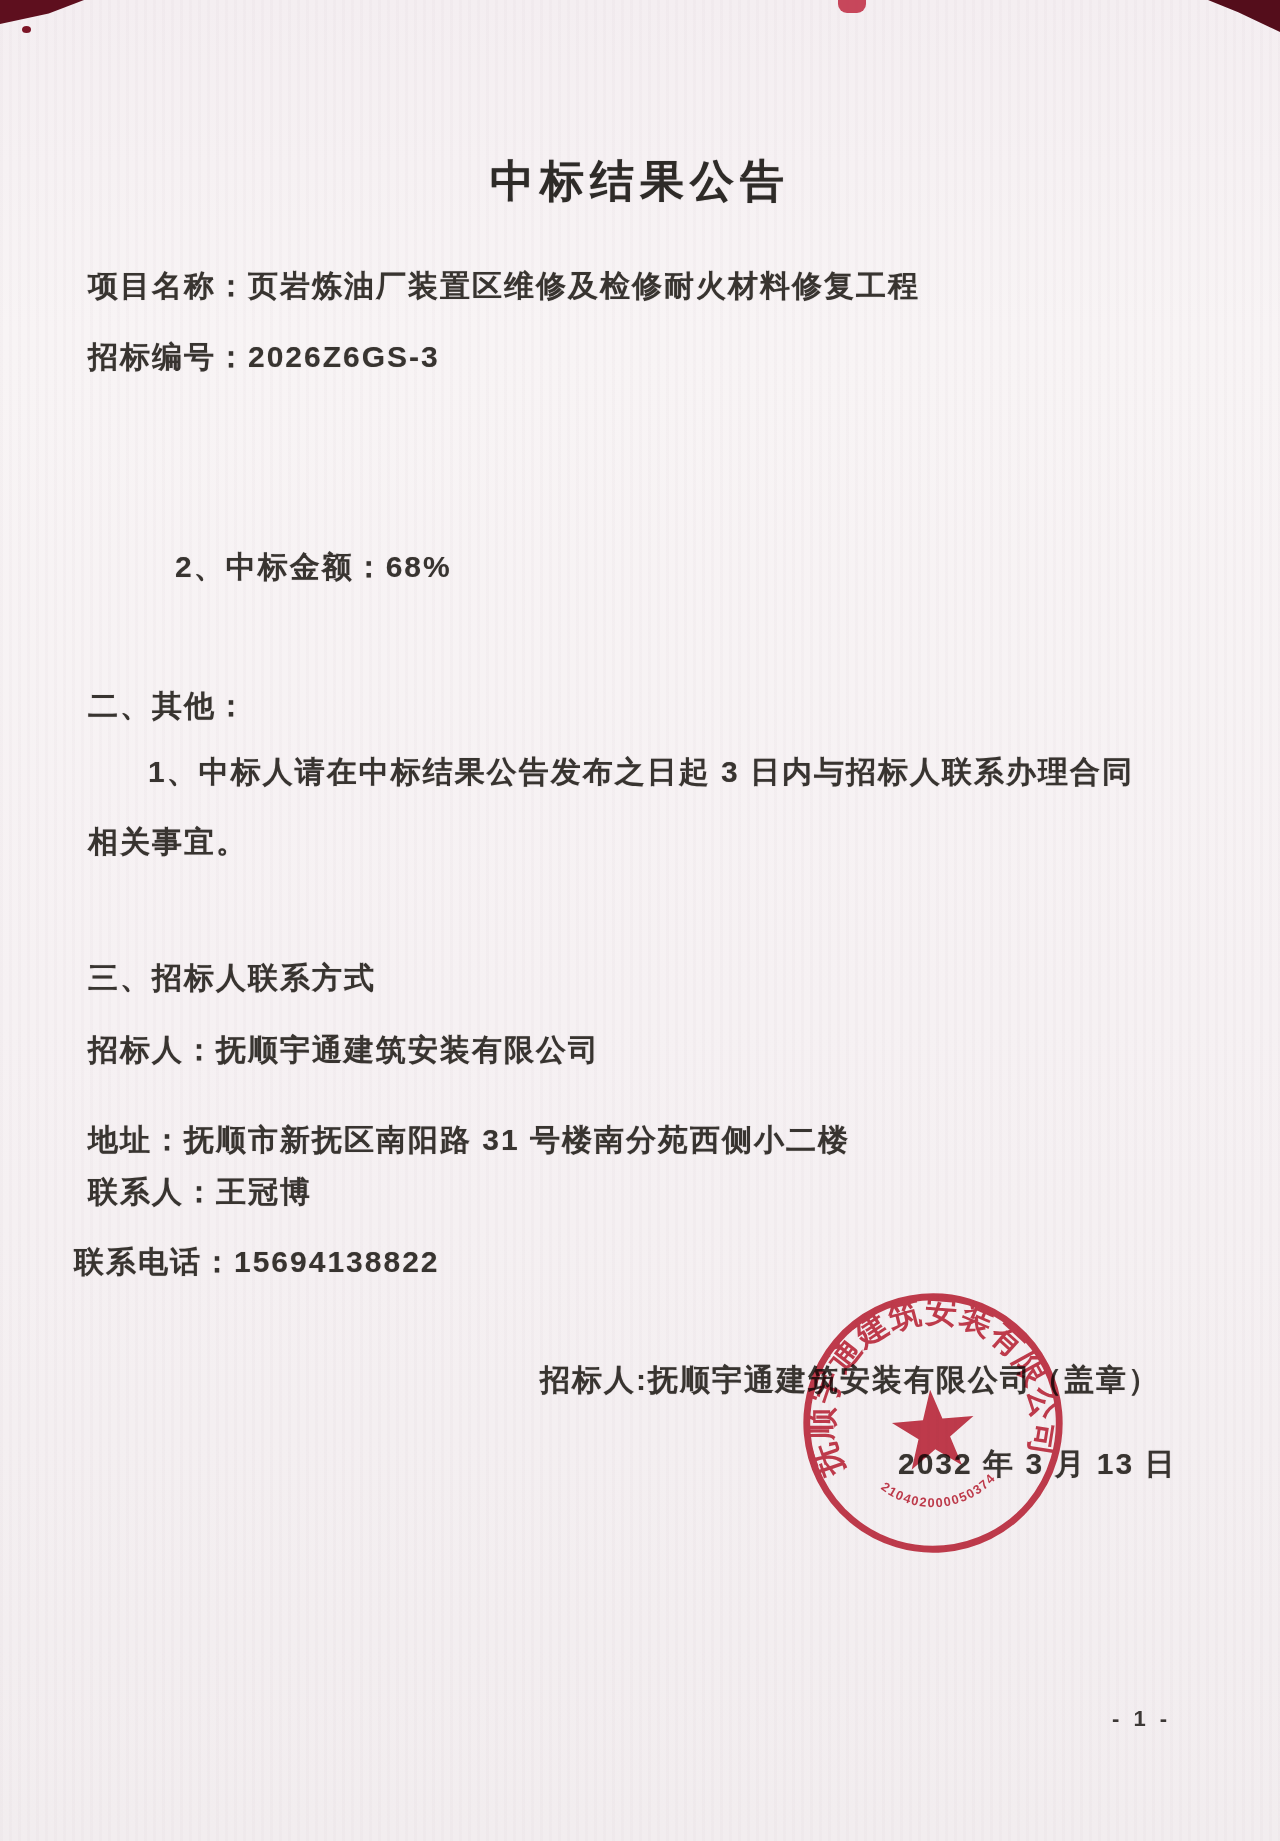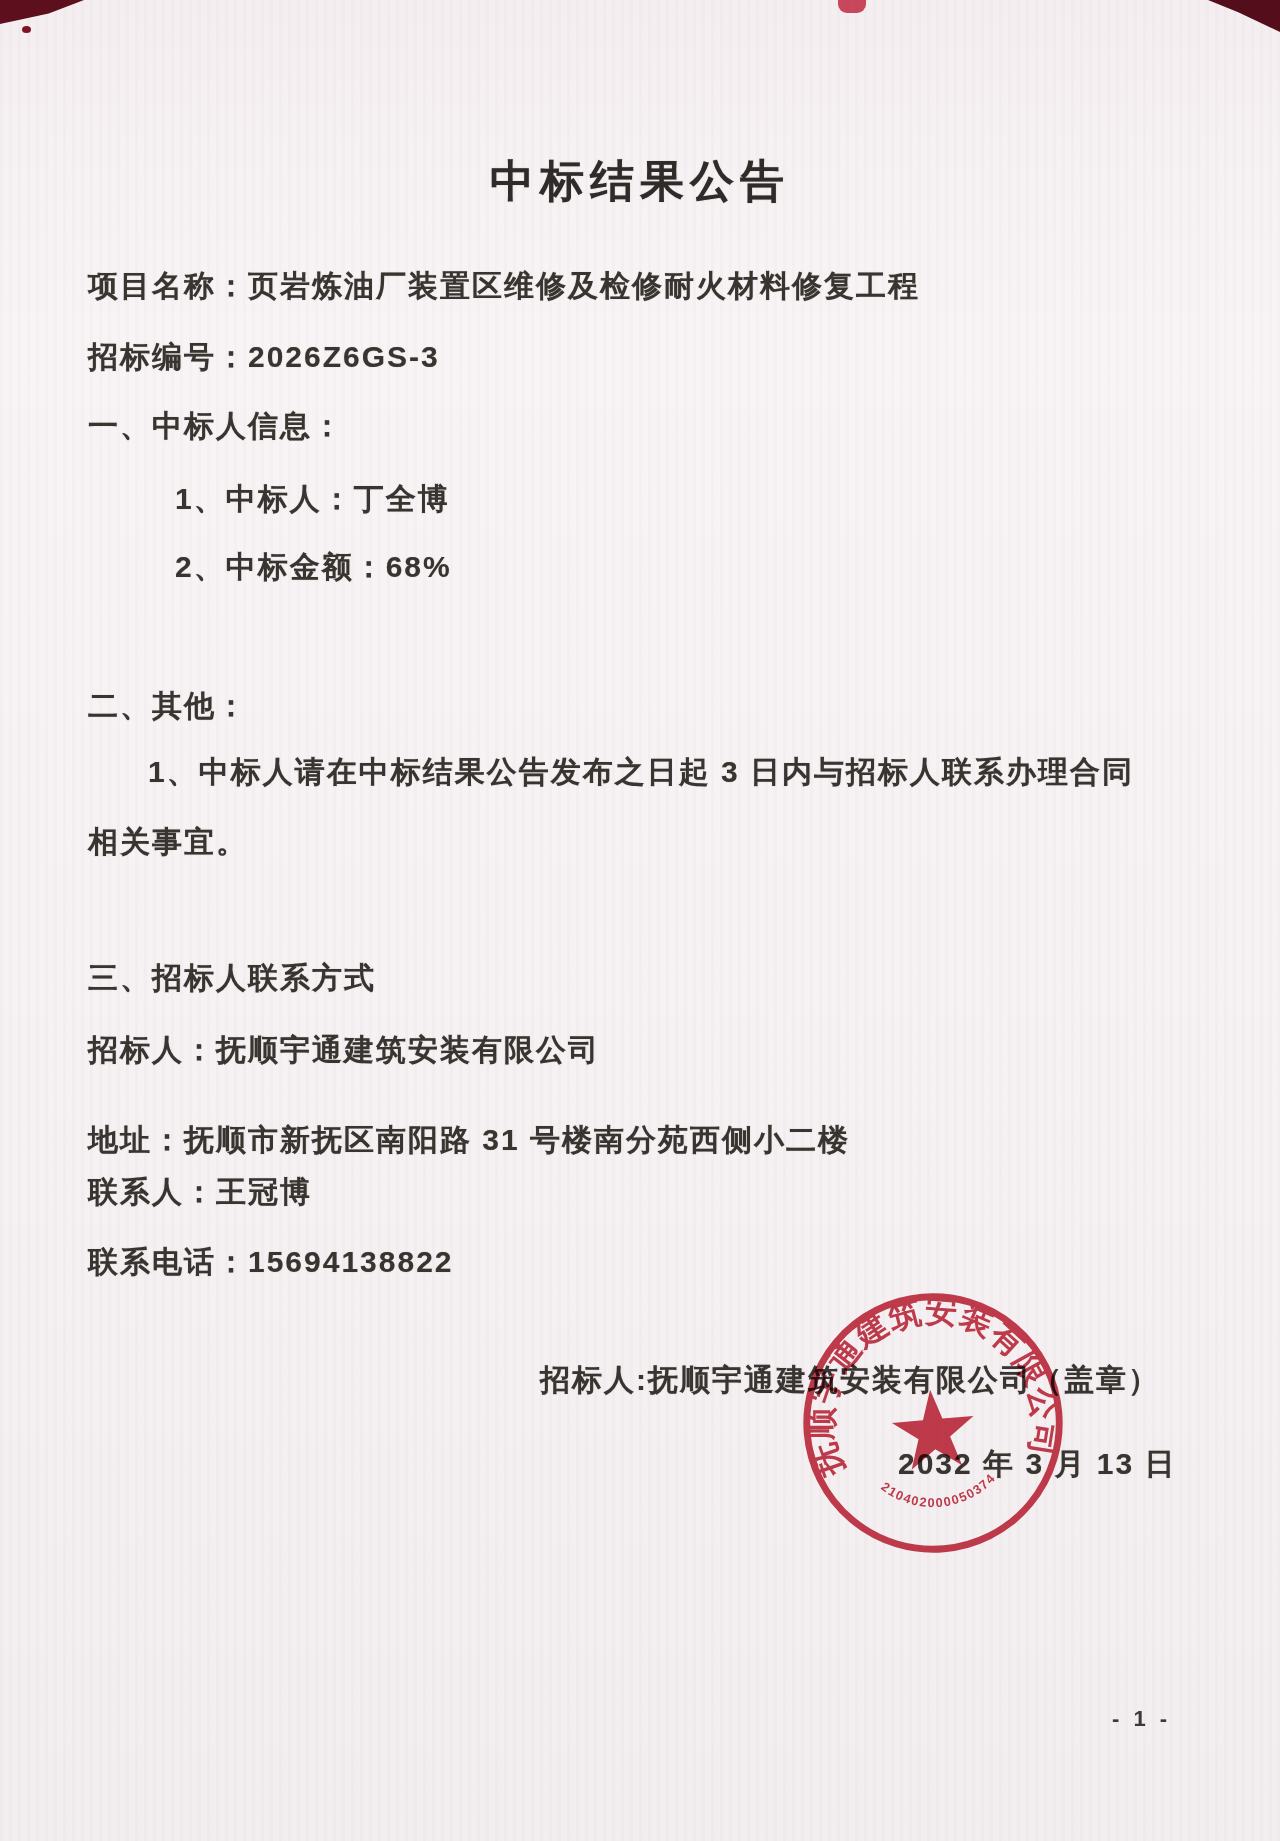--- a/index.html
+++ b/index.html
@@ -89,31 +89,29 @@
 
   <div class="tear-left"></div>
   <div class="tear-left-dot"></div>
   <div class="tear-right"></div>
   <div class="mark-center"></div>
 
   <div class="title">中标结果公告</div>
 
   <div class="line" style="left:88px;  top:266px;">项目名称：页岩炼油厂装置区维修及检修耐火材料修复工程</div>
   <div class="line" style="left:88px;  top:337px;">招标编号：2026Z6GS-3</div>
-  <div class="line" style="left:88px;  top:406px;">一、中标人信息：</div>
-  <div class="line" style="left:175px; top:479px;">1、中标人：丁全博</div>
   <div class="line" style="left:175px; top:547px;">2、中标金额：68%</div>
   <div class="line" style="left:88px;  top:686px;">二、其他：</div>
   <div class="line" style="left:148px; top:752px;">1、中标人请在中标结果公告发布之日起 3 日内与招标人联系办理合同</div>
   <div class="line" style="left:88px;  top:822px;">相关事宜。</div>
   <div class="line" style="left:88px;  top:958px;">三、招标人联系方式</div>
   <div class="line" style="left:88px;  top:1030px;">招标人：抚顺宇通建筑安装有限公司</div>
   <div class="line" style="left:88px;  top:1100px;margin-top:20px;">地址：抚顺市新抚区南阳路 31 号楼南分苑西侧小二楼</div>
   <div class="line" style="left:88px;  top:1172px;">联系人：王冠博</div>
-  <div class="line" style="left:88px;  top:1242px;">联系电话：15694138822</div>
+  <div class="line" style="left:74px;  top:1242px;">联系电话：15694138822</div>
 
   <div class="line" style="left:540px; top:1360px;">招标人:抚顺宇通建筑安装有限公司（盖章）</div>
   <div class="line" style="left:898px; top:1444px;">2032 年 3 月 13 日</div>
 
   <svg class="seal" viewBox="0 0 280 280" aria-hidden="true">
     <defs>
       <path id="sealNameArc" d="M 46.7 183.5 A 103 103 0 1 1 233.3 183.5"></path>
       <path id="sealSerialArc" d="M 76.1 197.5 A 86 86 0 0 0 203.9 197.5"></path>
     </defs>
     <circle cx="140" cy="140" r="129" fill="none" stroke-width="7" stroke="#bf2336"></circle>

